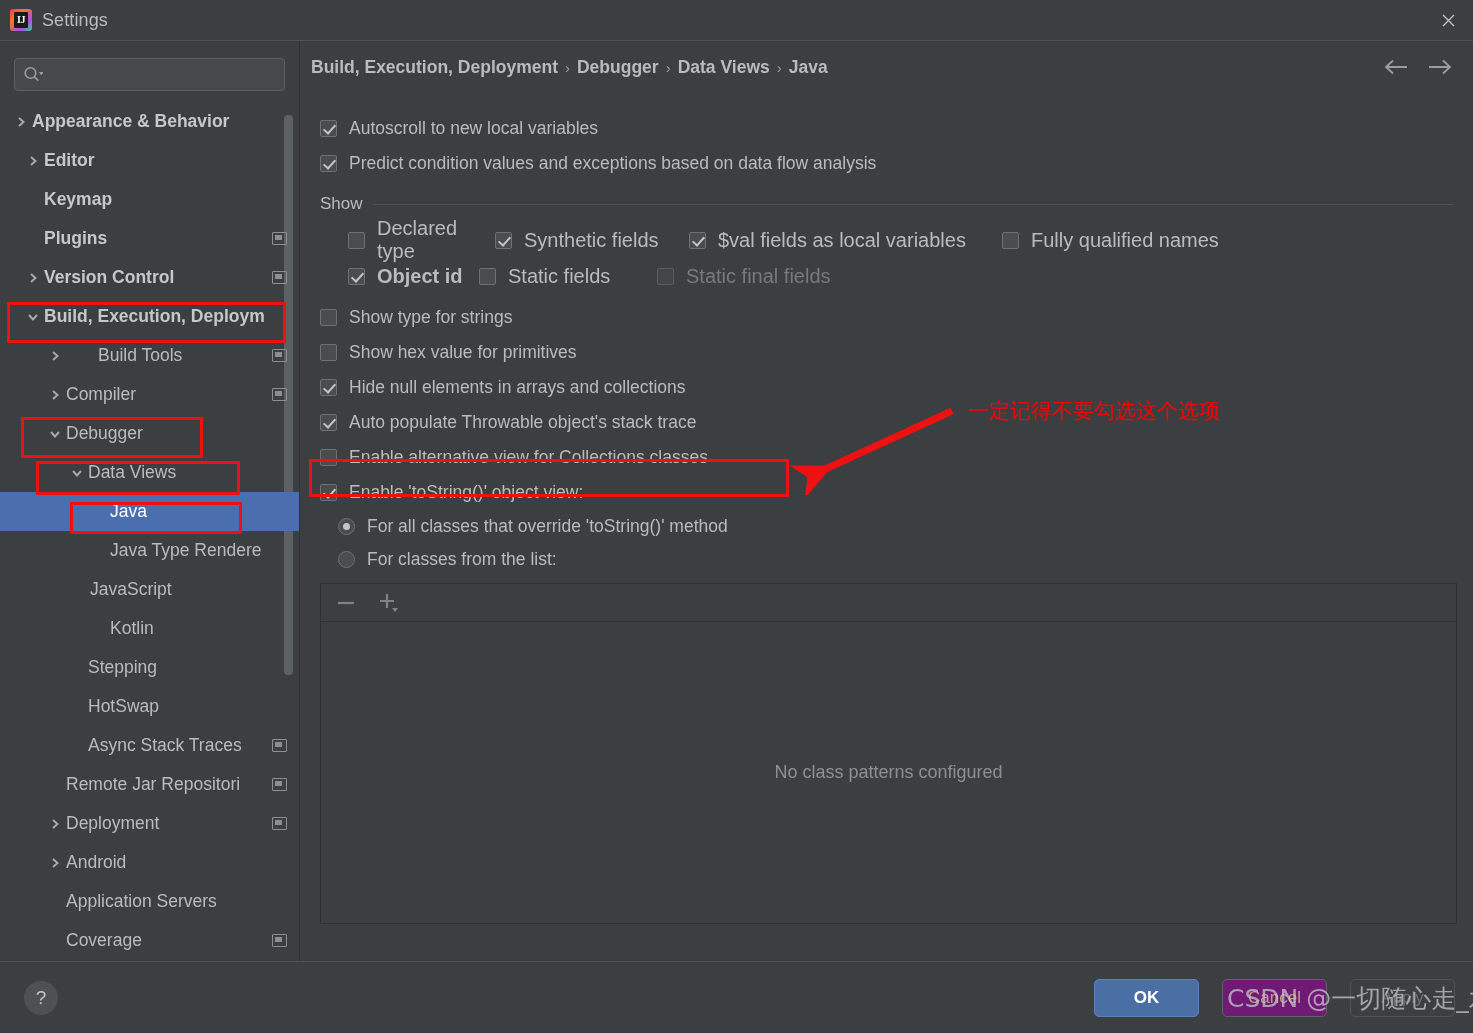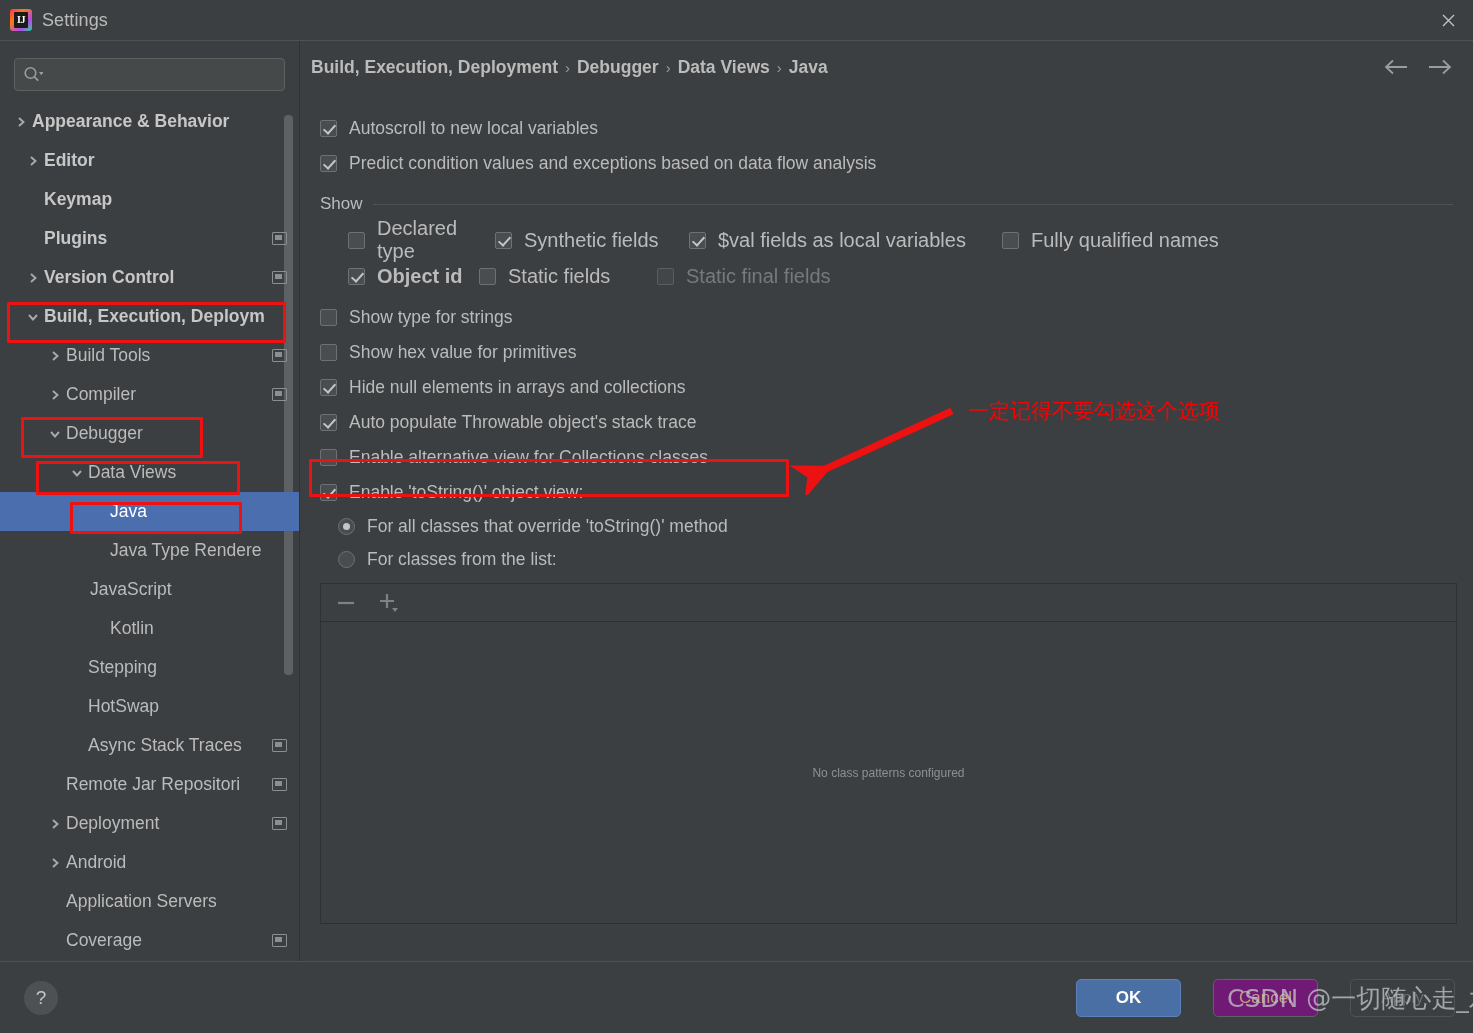--- a/index.html
+++ b/index.html
@@ -220,40 +220,40 @@
     background: #3c3f41;
     display: flex; align-items: center;
     padding-left: 14px; gap: 20px;
   }
   .tb-btn { cursor: pointer; display: flex; align-items: center; opacity: .62; }
   .list-area {
     height: 303px;
     border: 1px solid #2e3132;
     background: #3c3f41;
     display: flex; align-items: center; justify-content: center;
-    color: #8d9093; font-size: 12px;
+    color: #8d9093; font-size: 18px;
   }
 
   
   .footer {
     height: 72px; flex: 0 0 72px;
     background: #3c3f41;
     border-top: 1px solid #4e5254;
     display: flex; align-items: center;
     padding: 0 18px;
     position: relative;
   }
   .help-btn {
     width: 34px; height: 34px; border-radius: 50%;
     background: #4d5153;
     display: flex; align-items: center; justify-content: center;
     color: #c4c7ca; font-size: 19px; cursor: pointer;
     margin-left: 6px;
   }
-  .footer-actions { margin-left: auto; display: flex; align-items: center; gap: 32px; }
+  .footer-actions { margin-left: auto; display: flex; align-items: center; gap: 23px; }
   .btn {
     min-width: 105px; height: 38px;
     border-radius: 5px;
     display: flex; align-items: center; justify-content: center;
     font-size: 17px; cursor: pointer;
     padding: 0 18px;
   }
   .btn.primary {
     background: #4a6fa5; border: 1px solid #5b82bd; color: #ffffff; font-weight: bold;
   }
@@ -357,21 +357,21 @@
             <span class="tree-badge"></span>
           </div>
           <div class="tree-item bold" style="padding-left: 22px;">
             <span class="tree-arrow">
               <svg width="12" height="12" viewBox="0 0 12 12">
                 <path d="M2 4 L6 8.5 L10 4" stroke="#a8abad" stroke-width="1.9" fill="none"></path>
               </svg>
             </span>
             <span class="tree-label">Build, Execution, Deploym</span>
           </div>
-          <div class="tree-item" style="padding-left: 44px;">
+          <div class="tree-item" style="padding-left: 44px; gap: 32px;">
             <span class="tree-arrow">
               <svg width="12" height="12" viewBox="0 0 12 12">
                 <path d="M4 2 L8.5 6 L4 10" stroke="#a8abad" stroke-width="1.9" fill="none"></path>
               </svg>
             </span>
             <span class="tree-label">Build Tools</span>
             <span class="tree-badge"></span>
           </div>
           <div class="tree-item" style="padding-left: 44px;">
             <span class="tree-arrow">

